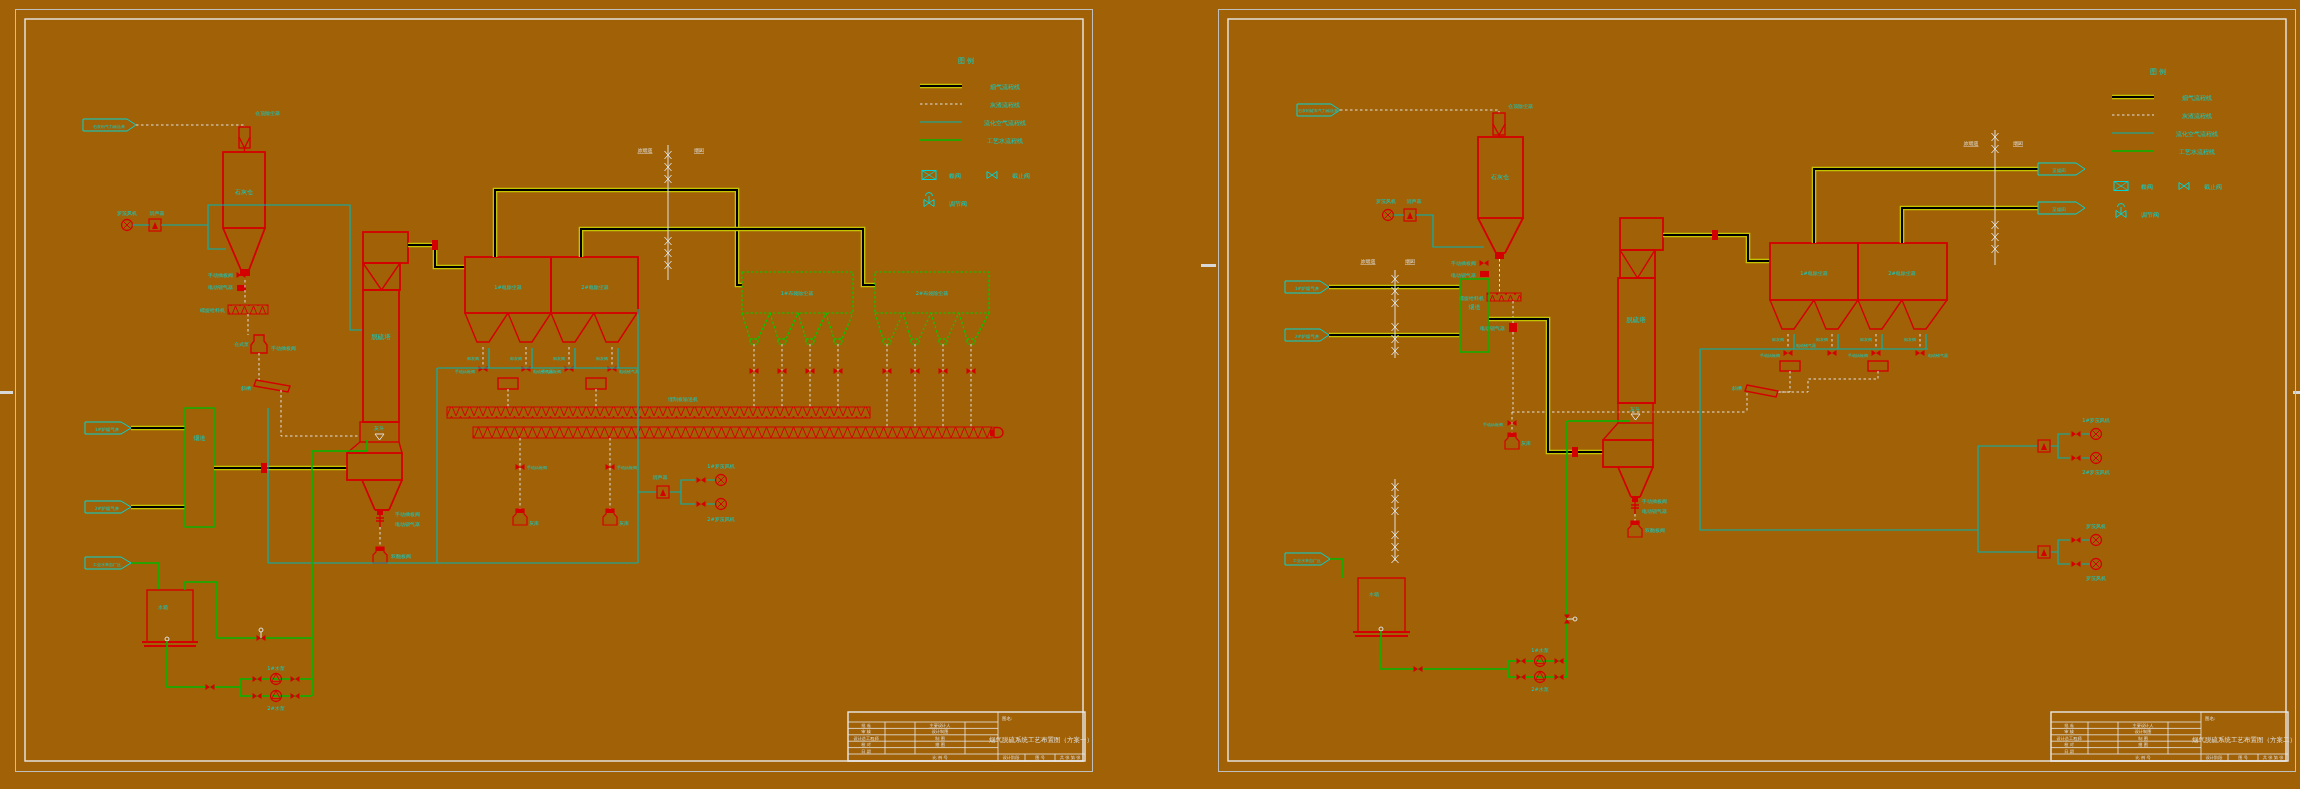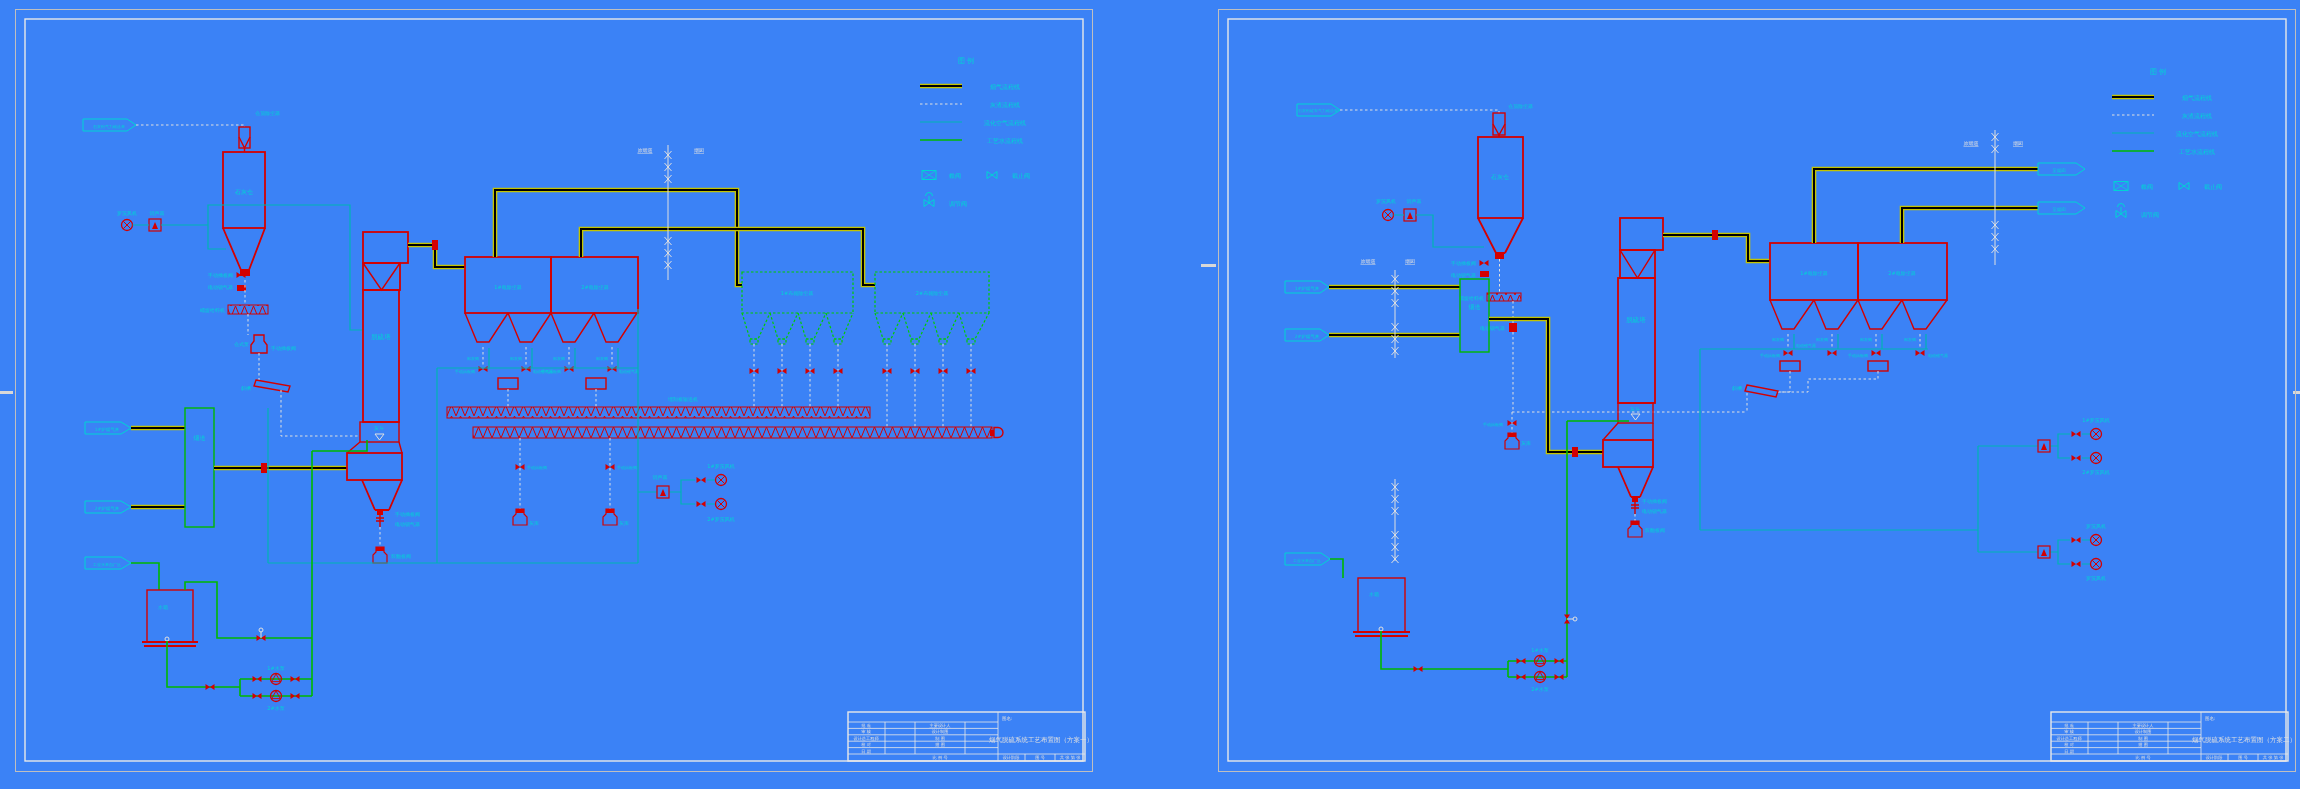--- a/index.html
+++ b/index.html
@@ -1,16 +1,16 @@
 <!DOCTYPE html>
 <html><head>
 <meta charset="utf-8">
 <style>
   html,body{margin:0;padding:0;background:#000;}
-  #stage{position:relative;width:2300px;height:789px;background:#3b82f6;overflow:hidden;}
+  #stage{position:relative;width:2300px;height:789px;background:#a16207;overflow:hidden;}
   svg text{fill:#00d4d4;font-family:"DejaVu Sans",sans-serif;font-size:6px;}
   .tw{fill:#e0e0e0;}
   .u{text-decoration:underline;}
   .f4{font-size:4px}.f42{font-size:4.2px}.f45{font-size:4.5px}.f5{font-size:5px}.f65{font-size:6.5px}.f7{font-size:7px}
   .mid{text-anchor:middle}.end{text-anchor:end}
   .eq{stroke:#d40000;fill:none;stroke-width:1.4}
   .eq2{stroke:#d40000;fill:none;stroke-width:1.8}
   .eqf{fill:#d40000;stroke:none}
   .gA{stroke:#c4c400;stroke-width:4.6;fill:none}
   .gB{stroke:#000;stroke-width:2;fill:none}

